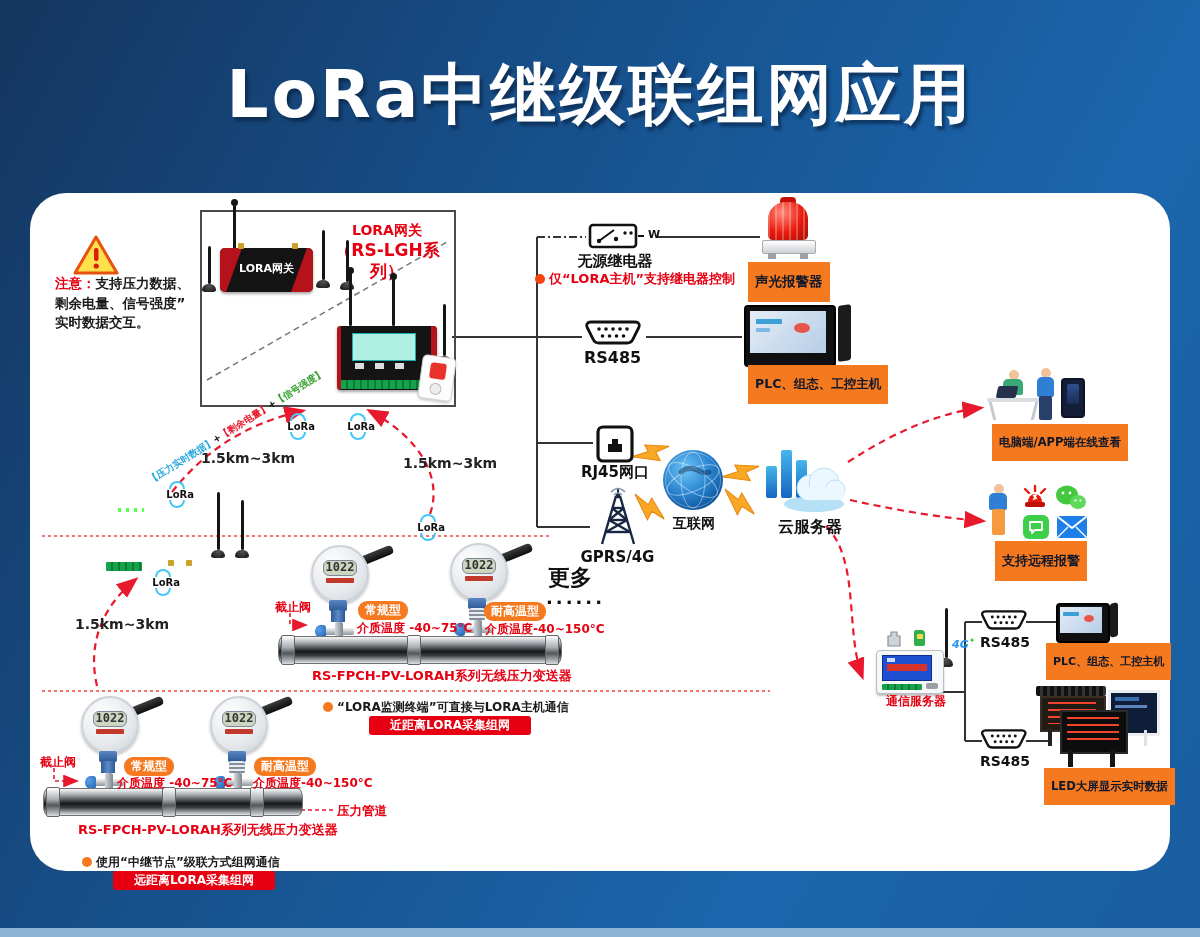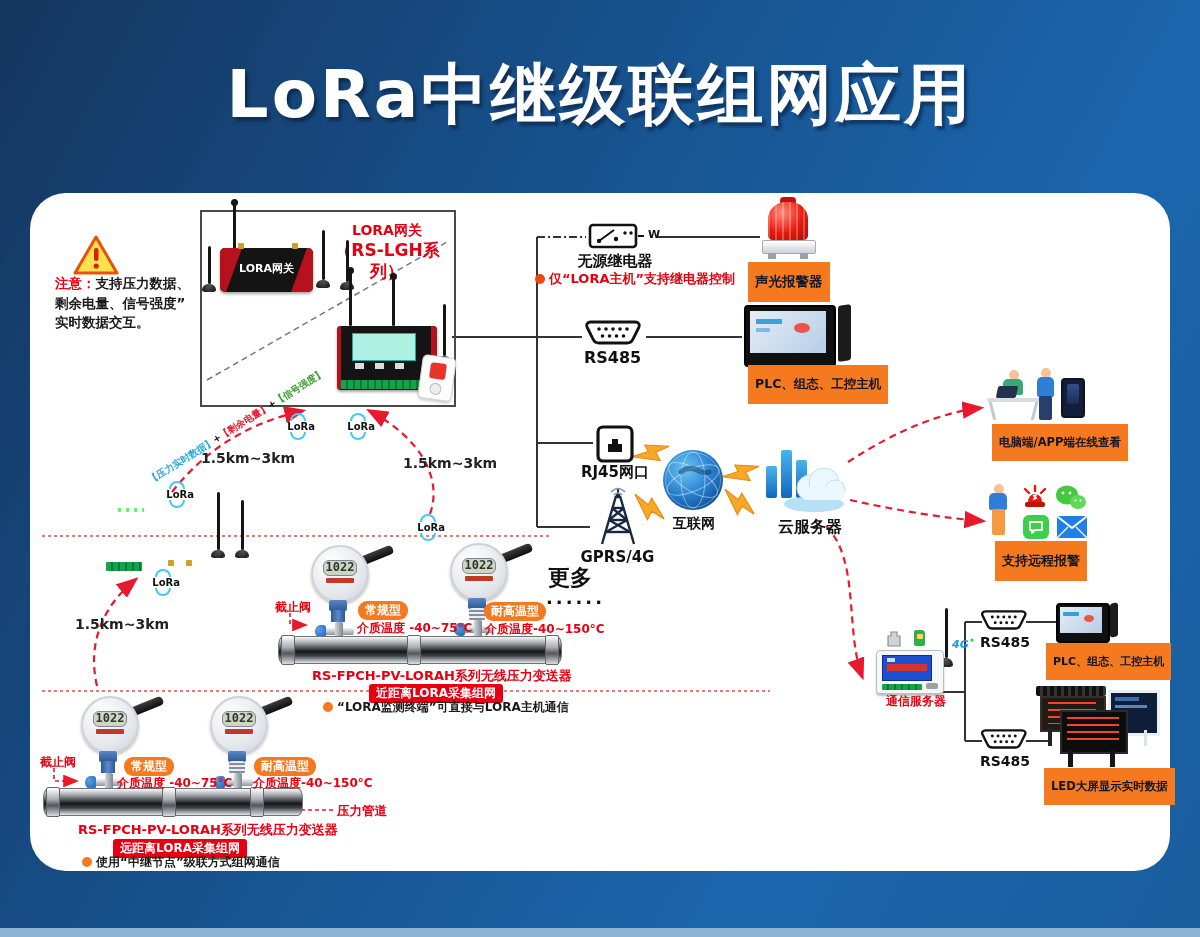--- a/index.html
+++ b/index.html
@@ -12,21 +12,21 @@
     font-size:66px;font-weight:800;letter-spacing:3px;
     text-shadow:3px 4px 3px rgba(8,28,55,.55);}
   
   .card{left:30px;top:193px;width:1140px;height:678px;background:#fff;border-radius:36px;}
   .footer-strip{left:0;top:928px;width:1200px;height:9px;background:#8db4d3;}
   
   .lbl{font-weight:bold;color:#111;}
   .red-bold{color:#e60012;font-weight:bold;}
   .tag-orange{background:#f5791e;color:#0f172a;font-weight:bold;padding:11px 7px;white-space:nowrap;display:inline-block;}
   .tag-orange-r{background:#f5791e;color:#fff;font-weight:bold;padding:1px 7px;border-radius:9px;white-space:nowrap;display:inline-block;}
-  .tag-red{background:#e60012;color:#fff;font-weight:bold;padding:1px 7px;border-radius:3px;white-space:nowrap;display:inline-block;}
+  .tag-red{background:#e60012;color:#fff;font-weight:bold;padding:1px 21px;border-radius:3px;white-space:nowrap;display:inline-block;margin-top:32px;}
   .bullet{display:inline-block;width:10px;height:10px;border-radius:50%;background:#f5791e;margin-right:4px;vertical-align:-1px;}
   
   .notice-text{left:55px;top:274px;width:170px;font-size:13.5px;font-weight:bold;line-height:1.45;color:#1a1a1a;}
   .notice-text .np{color:#e60012;}
   
   .device-box{left:200px;top:210px;width:252px;height:193px;border:2px solid #4a4a4a;background:transparent;}
   .gw-label{left:326px;top:222px;width:122px;text-align:center;color:#e60012;font-weight:bold;font-size:14px;line-height:1.25;}
   .host-label{left:200px;top:360px;width:146px;text-align:center;color:#e60012;font-weight:bold;font-size:14px;line-height:1.3;}
   .host-label .sub{font-size:11.5px;display:block;}
   

